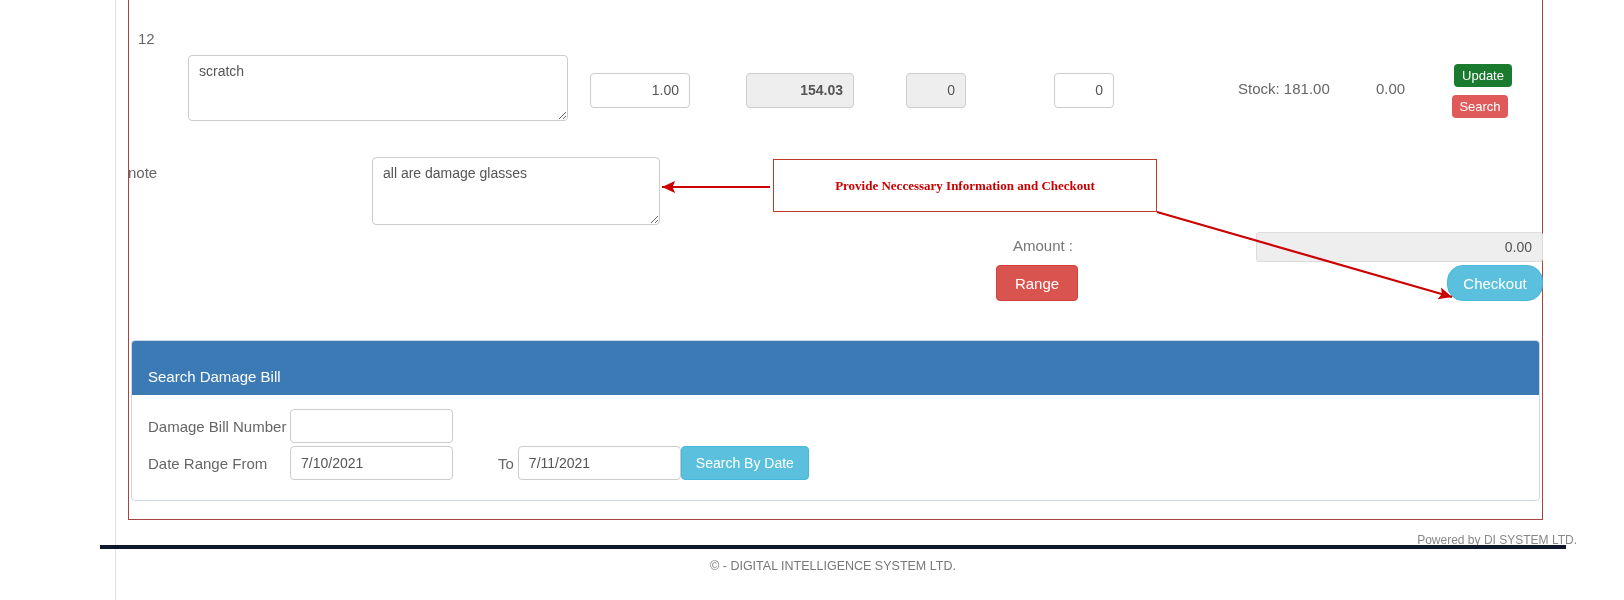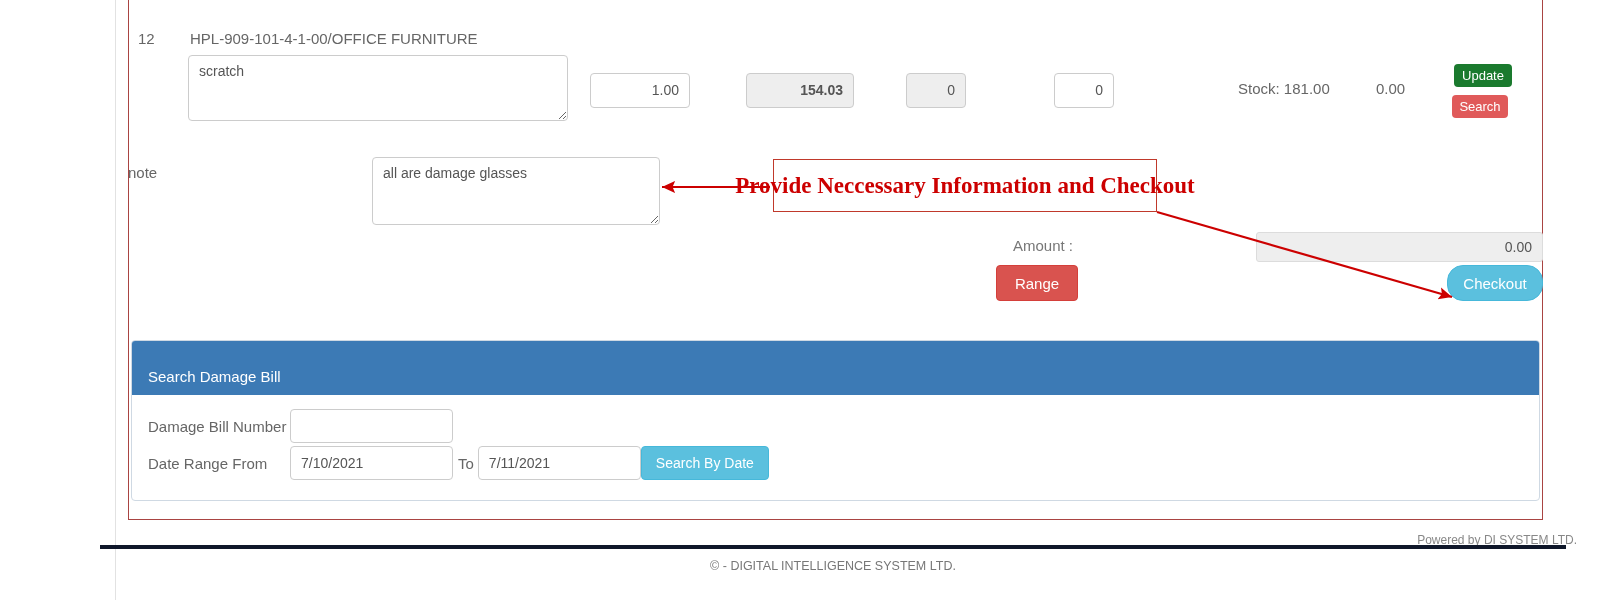--- a/index.html
+++ b/index.html
@@ -265,21 +265,21 @@
     border: 1px solid #46b8da;
     border-radius: 4px;
     color: #ffffff;
     font-size: 14px;
     font-family: "Liberation Sans", sans-serif;
     padding: 0 14px;
     cursor: pointer;
   }
   #label-bill-number { width: 142px; }
   #label-date-from   { width: 142px; }
-  #label-to          { padding: 0 4px 0 5px; }
+  #label-to          { padding: 0 4px 0 5px; margin-left: 40px; }
 
   
   #powered-by {
     position: absolute;
     right: 47px; top: 533px;
     font-size: 12px;
     color: #888;
     white-space: nowrap;
   }
   #footer-bar {
@@ -306,21 +306,21 @@
     box-sizing: border-box;
     border: 1px solid #c0392b;
     background: #ffffff;
     display: flex;
     align-items: center;
     justify-content: center;
   }
   #annot-text {
     font-family: "Liberation Serif", serif;
     font-weight: bold;
-    font-size: 23px;
+    font-size: 13px;
     color: #cc0000;
     white-space: nowrap;
   }
   #annot-svg {
     position: absolute;
     left: 0; top: 0;
     width: 1624px; height: 600px;
     pointer-events: none;
   }
 </style>
@@ -328,21 +328,20 @@
 <body>
 
 <div id="page-gutter-left"></div>
 <div id="page-gutter-right"></div>
 <div id="content-canvas"></div>
 
 <div id="damage-form-box"></div>
 
 <div id="item-row">
   <span id="item-serial">12</span>
-  <span id="item-code">HPL-909-101-4-1-00/OFFICE FURNITURE</span>
 
   <textarea id="item-remarks" style="">scratch</textarea>
 
   <div id="field-qty" class="num-field">1.00</div>
 
   <div id="field-rate" class="num-field readonly">154.03</div>
 
   <div id="field-discount" class="num-field readonly">0</div>
 
   <div id="field-vat" class="num-field">0</div>

